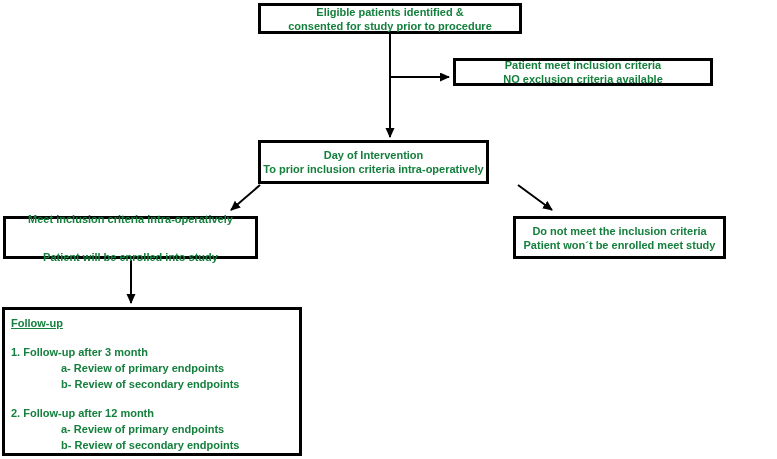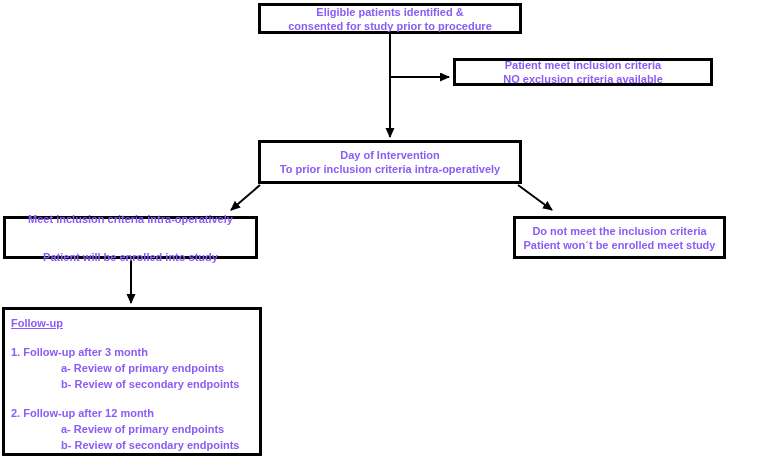--- a/index.html
+++ b/index.html
@@ -6,21 +6,21 @@
     margin: 0;
     padding: 0;
     background: #ffffff;
   }
   .canvas {
     position: relative;
     width: 777px;
     height: 459px;
     background: #ffffff;
     font-family: "Liberation Sans", sans-serif;
-    color: #8b5cf6;
+    color: #15803d;
     overflow: hidden;
   }
   .arrow-layer {
     position: absolute;
     left: 0;
     top: 0;
     width: 777px;
     height: 459px;
     pointer-events: none;
   }
@@ -33,25 +33,25 @@
     flex-direction: column;
     justify-content: center;
     align-items: center;
     text-align: center;
     font-weight: bold;
     font-size: 11px;
     line-height: 14px;
   }
   .box-eligible     { left: 258px; top: 3px;   width: 264px; height: 31px; }
   .box-inclusion    { left: 453px; top: 58px;  width: 260px; height: 28px; }
-  .box-intervention { left: 258px; top: 140px; width: 264px; height: 44px; }
+  .box-intervention { left: 258px; top: 140px; width: 231px; height: 44px; }
   .box-enrolled     { left: 3px;   top: 216px; width: 255px; height: 43px; gap: 24px; }
   .box-notenrolled  { left: 513px; top: 216px; width: 213px; height: 43px; }
   .box-followup {
-    left: 2px; top: 307px; width: 260px; height: 149px;
+    left: 2px; top: 307px; width: 300px; height: 149px;
     justify-content: flex-start;
     align-items: flex-start;
     text-align: left;
     padding: 5px 6px;
     line-height: 16px;
   }
   .fu-title {
     text-decoration: underline;
     margin-bottom: 13px;
   }

